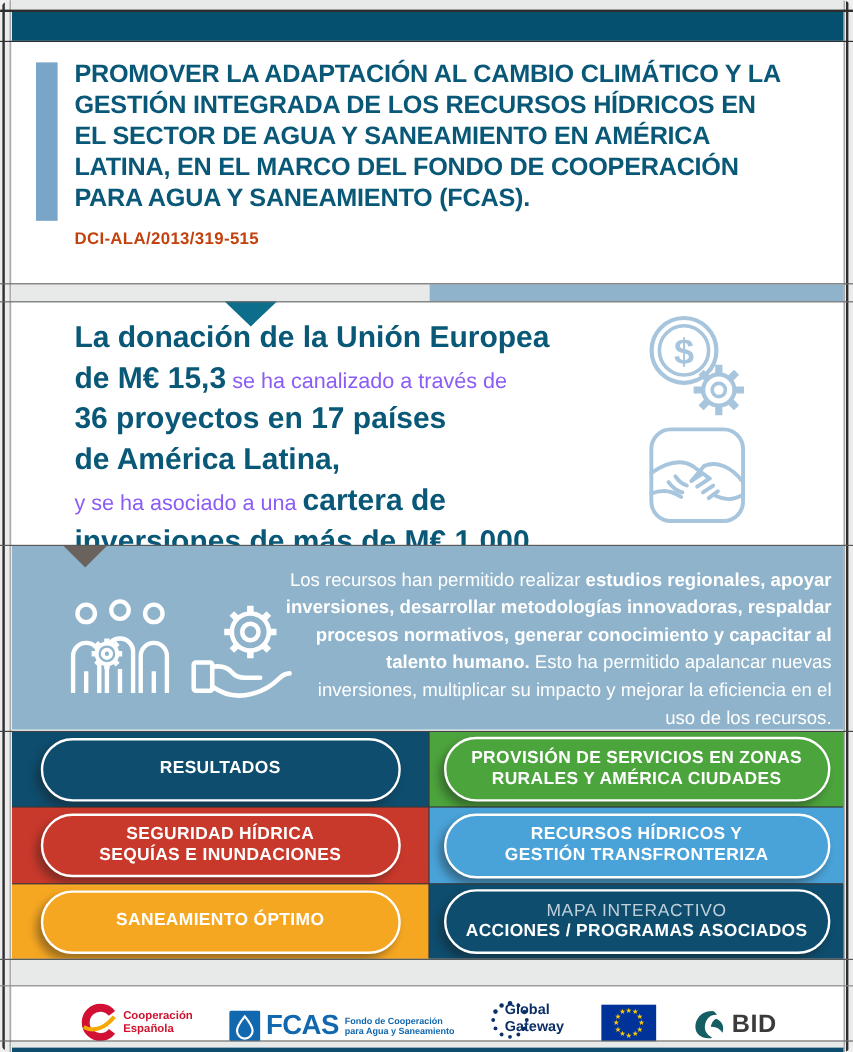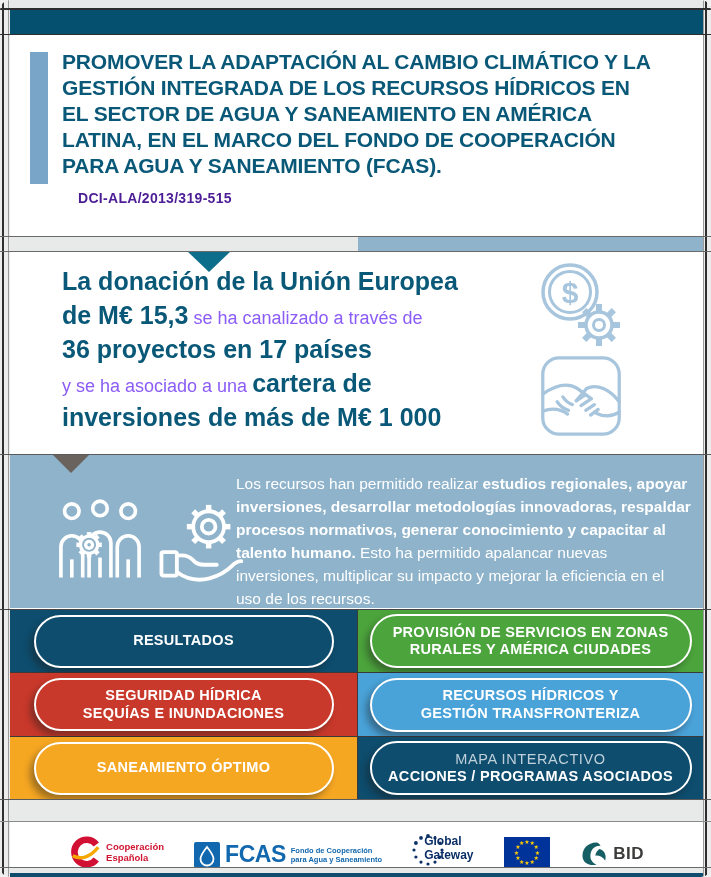--- a/index.html
+++ b/index.html
@@ -8,36 +8,36 @@
   .vline,.hline{position:absolute;background:#2e2e2e;}
   .vline{top:0;height:877px;}
   .hline{left:0;width:711px;}
   
   #content{position:absolute;left:10px;top:0;width:693px;height:877px;background:#ffffff;}
   .gray-strip{position:absolute;left:0;width:693px;background:#e8e9e9;}
   .navbar{position:absolute;left:0;top:9px;width:693px;height:25px;background:#05506e;}
   
   .accent{position:absolute;left:20px;top:52px;width:18px;height:132px;background:#78a5c8;}
   .title{position:absolute;left:52px;top:49px;width:596px;font-size:21px;line-height:26px;font-weight:bold;color:#095878;letter-spacing:-0.2px;}
-  .ref{position:absolute;left:68px;top:190px;font-size:14px;font-weight:bold;color:#4c1d95;letter-spacing:0.3px;}
+  .ref{position:absolute;left:52px;top:190px;font-size:14px;font-weight:bold;color:#c2410c;letter-spacing:0.3px;}
   
   .split-gray{position:absolute;left:0;top:237px;width:348px;height:14px;background:#e8eaea;}
   .split-blue{position:absolute;left:348px;top:237px;width:345px;height:14px;background:#8fb3ca;}
   .tri{position:absolute;width:0;height:0;}
   .tri-teal{left:177px;top:251px;border-left:22px solid transparent;border-right:22px solid transparent;border-top:21px solid #0d6e8c;}
   
   .donation{position:absolute;left:52px;top:266px;width:470px;color:#095878;}
   .donation .ln{line-height:31px;white-space:nowrap;}
   .donation .big{font-size:25px;font-weight:bold;color:#095878;}
   .donation .small{font-size:18px;font-weight:400;color:#8b5cf6;}
   .icon-abs{position:absolute;}
   
   .bluesec{position:absolute;left:0;top:455px;width:693px;height:153px;background:#8fb3ca;}
   .tri-gray{position:absolute;left:43px;top:0;border-left:18px solid transparent;border-right:18px solid transparent;border-top:18px solid #6a635d;}
-  .res-text{position:absolute;left:226px;right:10px;top:17px;margin:0;color:#ffffff;font-size:15.5px;line-height:23px;font-weight:400;}
+  .res-text{position:absolute;left:226px;right:10px;top:17px;margin:0;text-align:right;color:#ffffff;font-size:15.5px;line-height:23px;font-weight:400;}
   .res-text b{font-weight:bold;}
   .ppl-icon{position:absolute;left:40px;top:42px;}
   .hg-icon{position:absolute;left:146px;top:44px;}
   
   .btn-grid{position:absolute;left:0;top:610px;width:693px;height:189px;display:grid;grid-template-columns:347px 345px;grid-template-rows:62px 63px 62px;gap:1px;background:#3a3a3a;}
   .cell{display:flex;align-items:center;justify-content:center;}
   .pill{border:2px solid #ffffff;border-radius:27px;background:inherit;color:#ffffff;display:flex;flex-direction:column;align-items:center;justify-content:center;text-align:center;font-weight:bold;font-size:14.5px;line-height:17.5px;letter-spacing:0.3px;box-shadow:-4px 5px 7px rgba(25,25,25,0.40);cursor:pointer;}
   .pill-l{width:296px;height:49px;}
   .pill-r{width:318px;height:50px;}
   .btn-line:empty{display:none;}
@@ -47,21 +47,21 @@
   .logos{position:absolute;left:0;top:822px;width:693px;height:46px;background:#ffffff;display:flex;align-items:flex-end;justify-content:center;gap:30px;}
   .band2{top:868px;height:5px;}
   .navy-bottom{position:absolute;left:0;top:873px;width:693px;height:4px;background:#0e4d6e;}
   .logo{display:flex;align-items:center;gap:5px;}
   .coop-txt{font-size:9.5px;line-height:11px;font-weight:bold;color:#cf1430;}
   .fcas-acr{font-size:23px;font-weight:bold;color:#1268ae;letter-spacing:-0.5px;}
   .fcas-sub{font-size:7.5px;line-height:9px;font-weight:bold;color:#1268ae;}
   .gg{position:relative;width:62px;height:36px;}
   .gg svg{position:absolute;left:-4px;top:-2px;}
   .gg-txt{position:absolute;left:12px;top:3px;font-size:12px;line-height:13.5px;font-weight:bold;color:#0b2f66;}
-  .bid-txt{font-size:17px;font-weight:bold;color:#3b3b3a;letter-spacing:0.5px;}
+  .bid-txt{font-size:21px;font-weight:bold;color:#3b3b3a;letter-spacing:0.5px;}
 </style>
 </head>
 <body>
 
 <div id="page">
 
   <div id="content">
 
     <div class="gray-strip" style="top:0;height:9px;"></div>
     <div class="navbar"></div>
@@ -71,20 +71,21 @@
     <div class="ref">DCI-ALA/2013/319-515</div>
 
     <div class="split-gray"></div>
     <div class="split-blue"></div>
     <div class="tri tri-teal"></div>
 
     <div class="donation">
       <div class="ln"><span class="big">La donación de la Unión Europea</span></div>
       <div class="ln"><span class="big">de M€ 15,3</span><span class="small"> se ha canalizado a través de</span></div>
       <div class="ln"><span class="big">36 proyectos en 17 países</span></div>
+      <div class="ln"><span class="big">de América Latina,</span></div>
       <div class="ln"><span class="small">y se ha asociado a una </span><span class="big">cartera de</span></div>
       <div class="ln"><span class="big">inversiones de más de M€ 1 000</span></div>
     </div>
 
     <div class="icon-abs" style="left:522px;top:260px;">
       <svg width="96" height="92" viewBox="0 0 96 92" fill="none">
         <circle cx="38" cy="32" r="27" stroke="#a7c5dd" stroke-width="3.5"></circle>
         <circle cx="38" cy="32" r="20.5" stroke="#a7c5dd" stroke-width="3"></circle>
         <text x="38" y="43" font-family="Liberation Sans, sans-serif" font-size="30" font-weight="bold" fill="#a7c5dd" text-anchor="middle">$</text>
         <g stroke="#a7c5dd">

